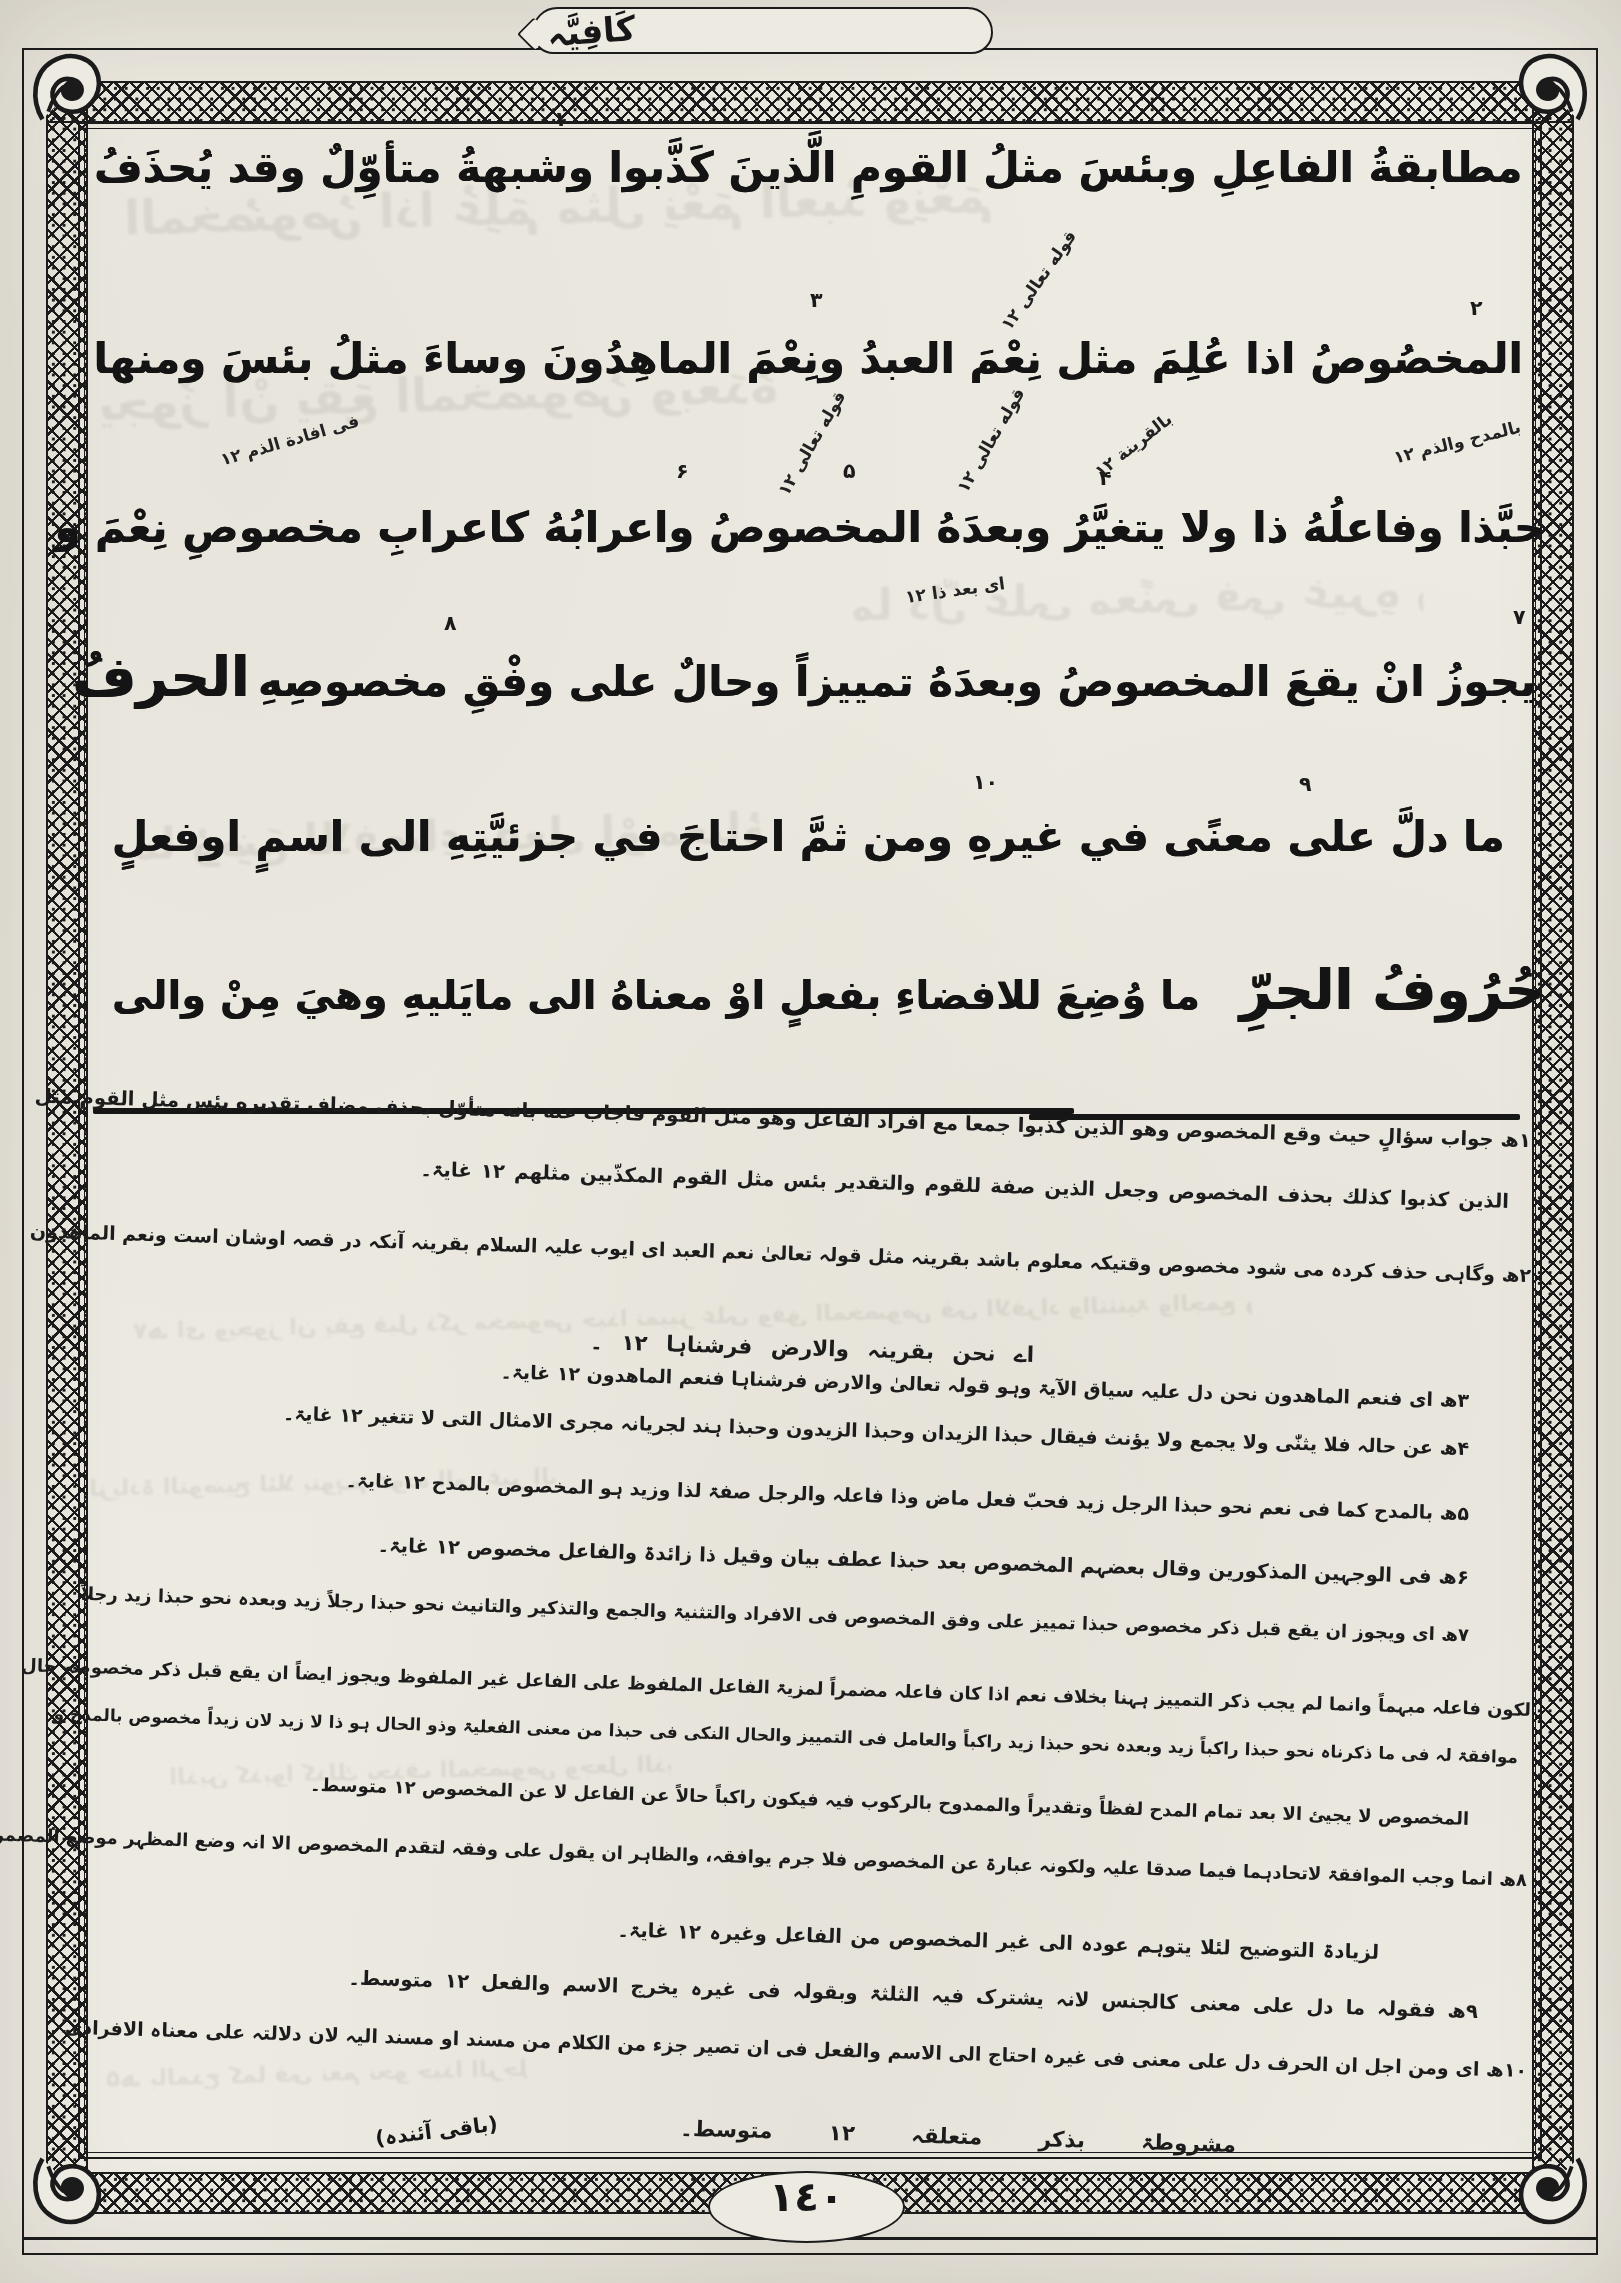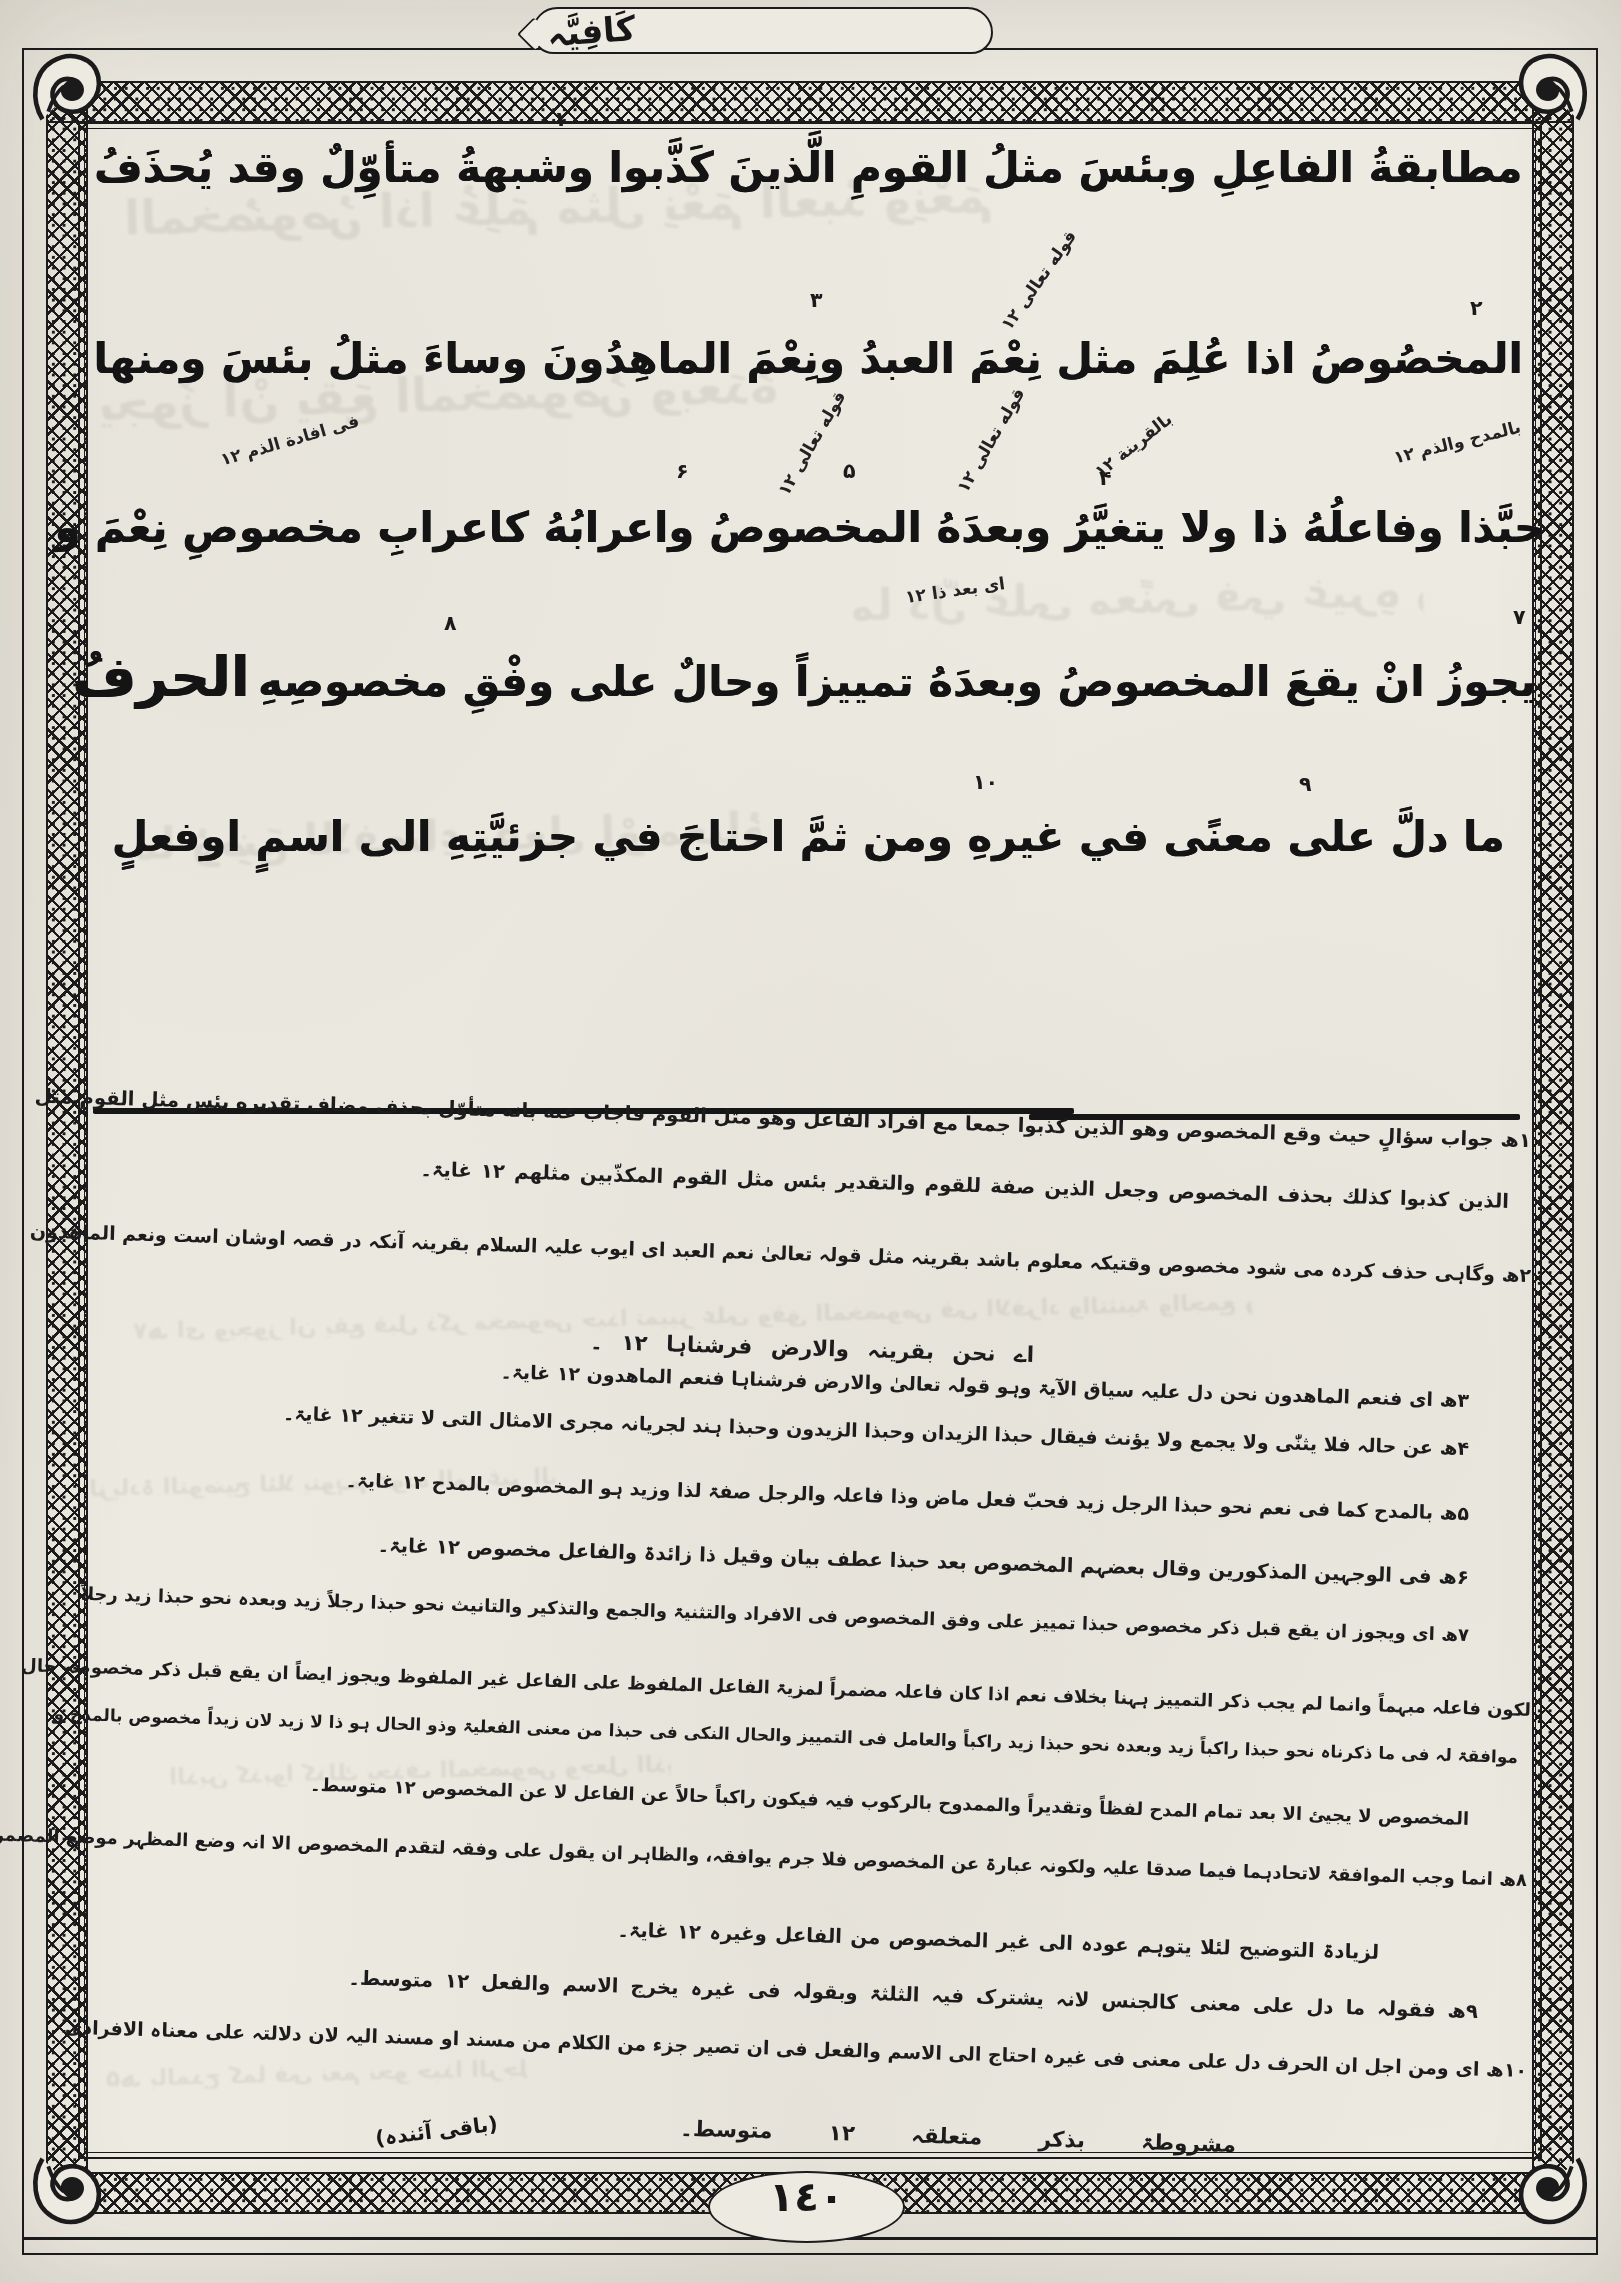--- a/index.html
+++ b/index.html
@@ -153,20 +153,22 @@
     <span class="matn-big"></span>
       <span>يجوزُ انْ يقعَ المخصوصُ وبعدَهُ تمييزاً وحالٌ على وفْقِ مخصوصِهِ</span>
       <span class="matn-big">الحرفُ</span>
   </div>
   <div class="matn-line z2" style="top:811px;font-size:42px;align-items:center;">
     <span class="matn-big"></span>
       <span>ما دلَّ على معنًى في غيرهِ ومن ثمَّ احتاجَ في جزئيَّتِهِ الى اسمٍ اوفعلٍ</span>
       <span class="matn-big"></span>
   </div>
   <div class="matn-line z2" style="top:956px;font-size:40px;">
+    <span class="matn-big">حُرُوفُ الجرِّ</span>
+      <span>ما وُضِعَ للافضاءِ بفعلٍ اوْ معناهُ الى مايَليهِ وهيَ مِنْ والى</span>
       <span class="matn-big"></span>
   </div>
 
   <span class="ref" style="left:555px;top:107px;">۱</span>
   <span class="ref" style="left:1471px;top:296px;">۲</span>
   <span class="ref" style="left:811px;top:288px;">۳</span>
   <span class="ref" style="left:1100px;top:466px;">۴</span>
   <span class="ref" style="left:844px;top:459px;">۵</span>
   <span class="ref" style="left:677px;top:459px;">۶</span>
   <span class="ref" style="left:1514px;top:605px;">۷</span>

